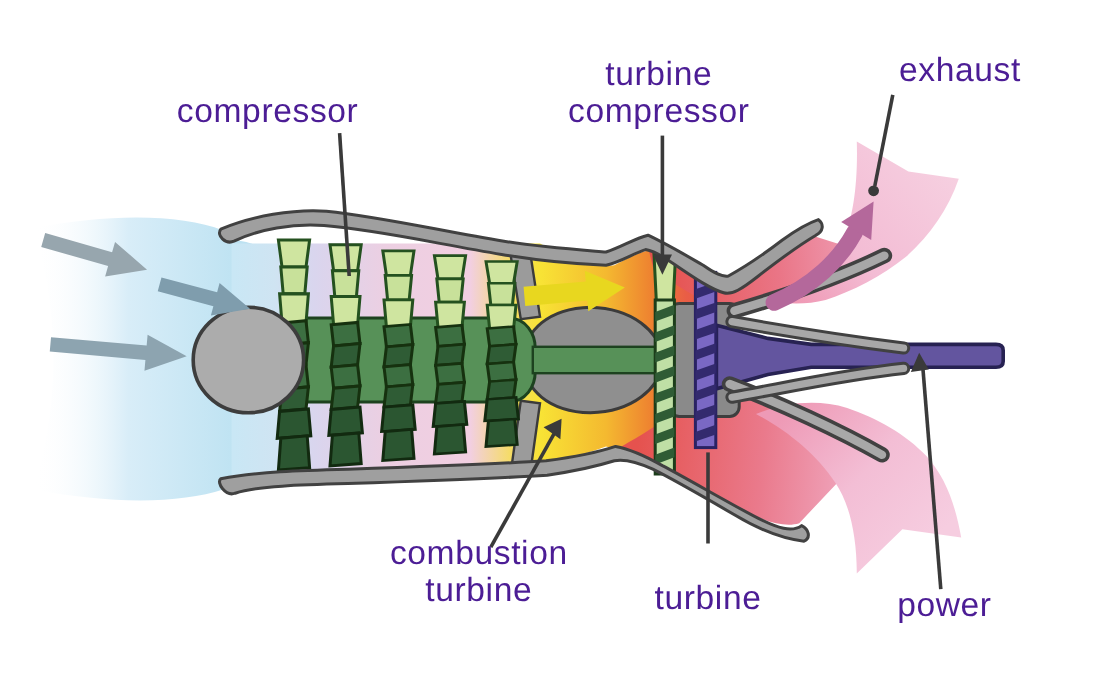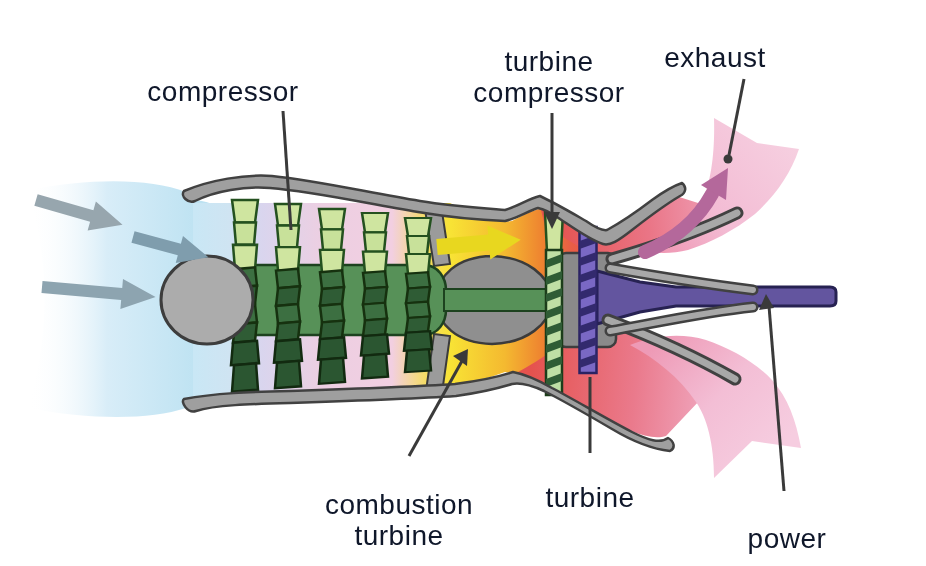--- a/index.html
+++ b/index.html
@@ -1,20 +1,20 @@
 <!DOCTYPE html>
 <html><head>
 <meta charset="utf-8">
 <style>
   html,body{margin:0;padding:0;background:#ffffff;}
   #stage{position:relative;width:926px;height:566px;background:#ffffff;overflow:hidden;
          font-family:"Liberation Sans", sans-serif;}
   #art{position:absolute;left:0;top:0;}
   .lbl{position:absolute;transform:translate(-50%,-50%);text-align:center;
-       font-size:28px;line-height:1.12;font-weight:500;color:#0f172a;white-space:nowrap;
+       font-size:28px;line-height:1.12;font-weight:500;color:#4c1d95;white-space:nowrap;
        letter-spacing:0.5px;}
 </style>
 </head>
 <body>
 
 <div id="stage">
 
 <svg id="art" width="926" height="566" viewBox="0 0 926 566">
   <defs>
     <linearGradient id="gGlow" x1="0" y1="0" x2="1" y2="0">
@@ -214,28 +214,28 @@
   </g>
 </svg>
 
 <div class="lbl" style="left:223px;top:92px">compressor</div>
 
 <div class="lbl" style="left:549px;top:77px">
   <div>turbine</div>
   <div>compressor</div>
 </div>
 
-<div class="lbl" style="left:715px;top:58px">exhaust</div>
-
-<div class="lbl" style="left:399px;top:520px">
+<div class="lbl" style="left:800px;top:58px">exhaust</div>
+
+<div class="lbl" style="left:399px;top:476px">
   <div>combustion</div>
   <div>turbine</div>
 </div>
 
 <div class="lbl" style="left:590px;top:498px">
   <div>turbine</div>
 </div>
 
-<div class="lbl" style="left:787px;top:539px">
+<div class="lbl" style="left:787px;top:504px">
   <div>power</div>
 </div>
 
 </div>
 
 </body></html>

